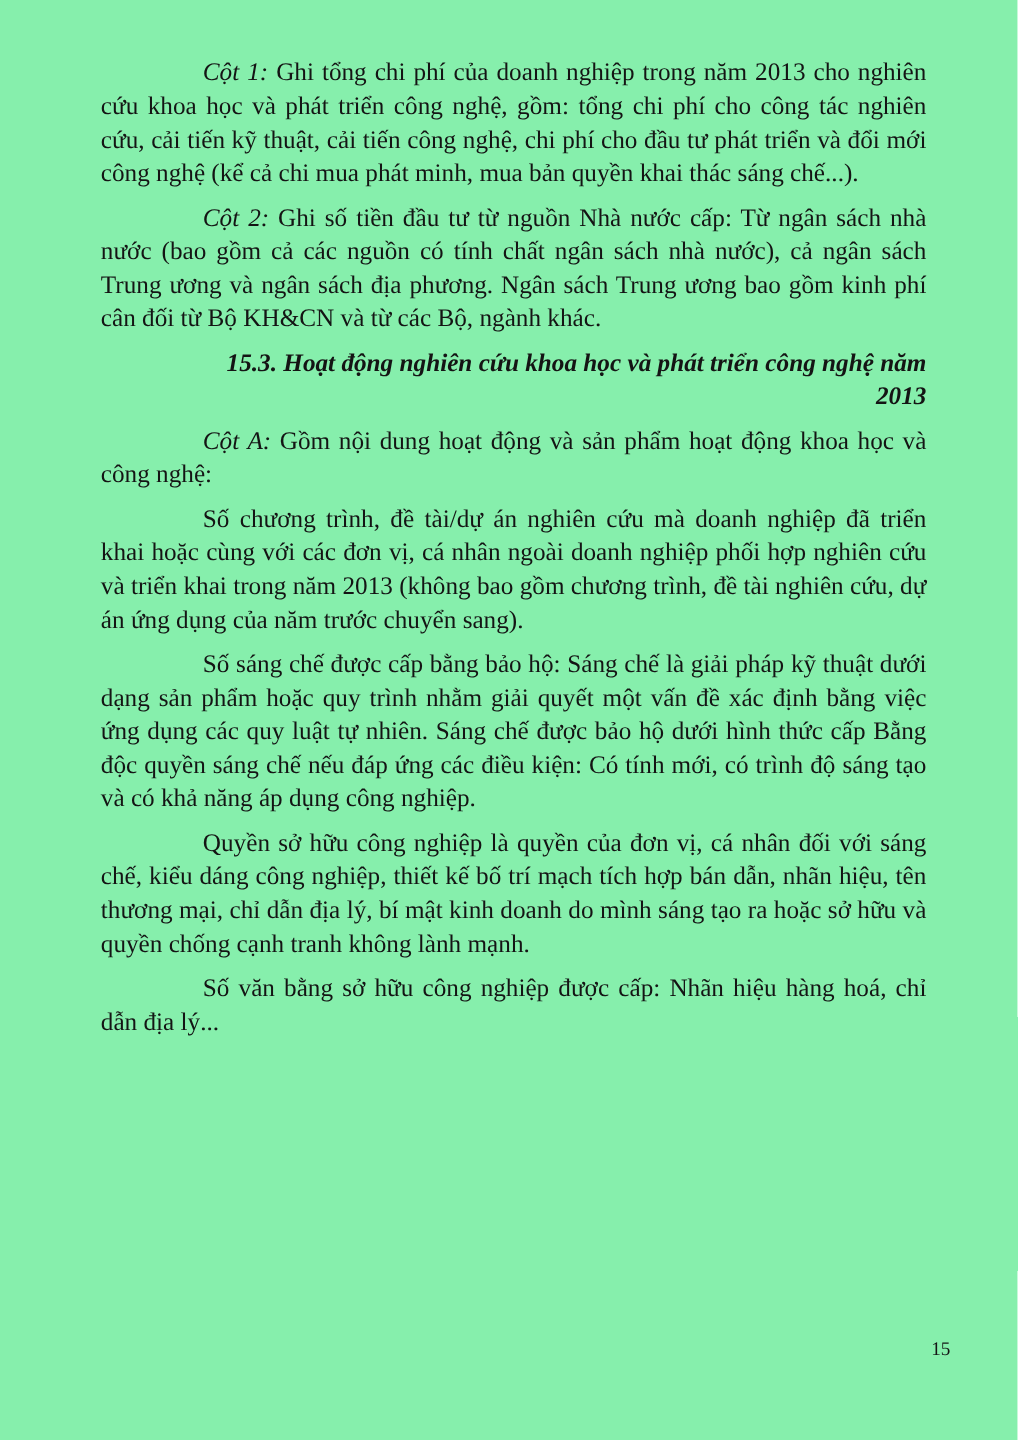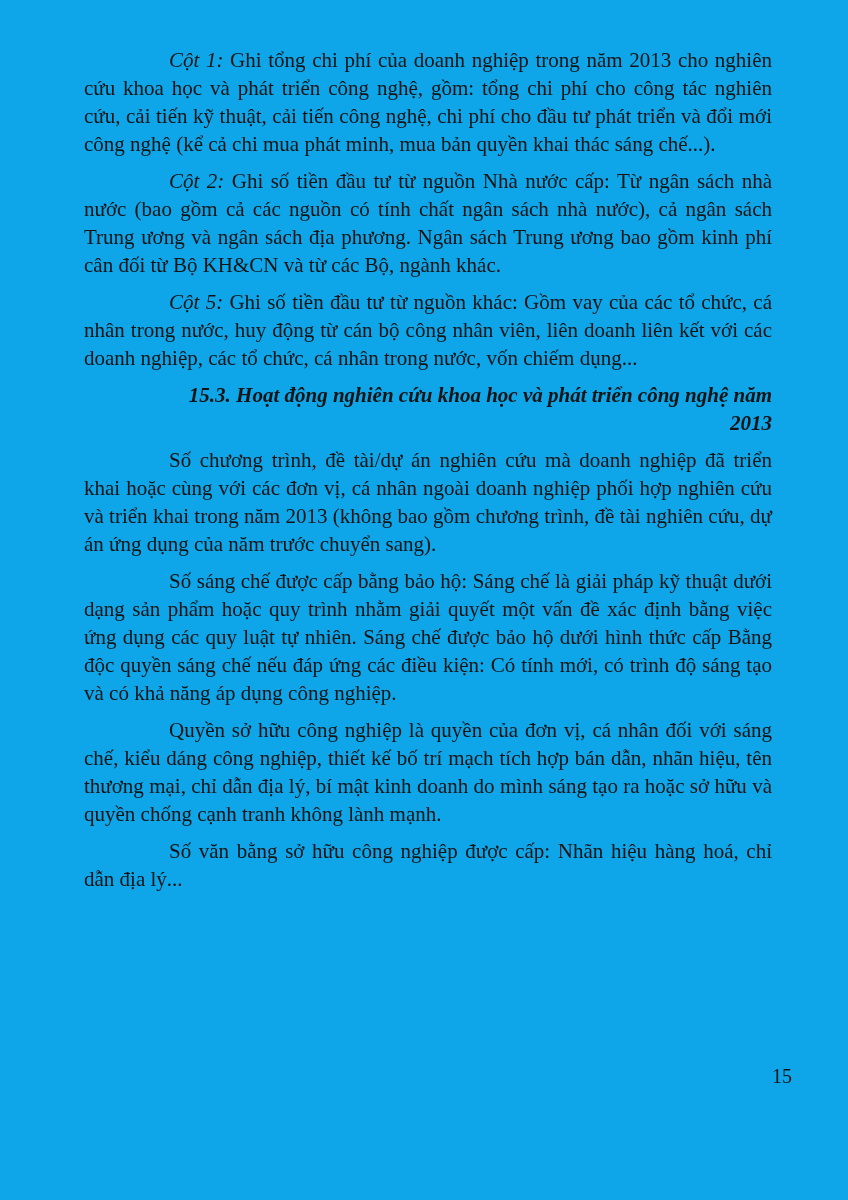--- a/index.html
+++ b/index.html
@@ -1,20 +1,20 @@
 <!DOCTYPE html>
 <html><head>
 <meta charset="utf-8">
 <style>
   html, body { margin: 0; padding: 0; background: #ffffff; }
   .page {
     position: relative;
     width: 848px;
     height: 1200px;
-    background: #0ea5e9;
+    background: #86efac;
     font-family: "Liberation Serif", "DejaVu Serif", serif;
     color: #141414;
     overflow: hidden;
   }
   .content {
     position: absolute;
     left: 84px;
     top: 46px;
     width: 688px;
   }
@@ -27,42 +27,42 @@
   }
   .heading {
     font-weight: bold;
     font-style: italic;
     text-align: right;
   }
   .lead { font-style: italic; }
   .page-number {
     position: absolute;
     right: 56px;
-    top: 1064px;
-    font-size: 20px;
+    top: 1113px;
+    font-size: 16px;
     line-height: 24px;
     color: #141414;
   }
 </style>
 </head>
 <body>
 
 <div class="page">
   <div class="content">
 
     <p class="para"><span class="lead">Cột 1:</span><span> Ghi tổng chi phí của doanh nghiệp trong năm 2013 cho nghiên cứu khoa học và phát triển công nghệ, gồm: tổng chi phí cho công tác nghiên cứu, cải tiến kỹ thuật, cải tiến công nghệ, chi phí cho đầu tư phát triển và đổi mới công nghệ (kể cả chi mua phát minh, mua bản quyền khai thác sáng chế...).</span></p>
 
     <p class="para"><span class="lead">Cột 2:</span><span> Ghi số tiền đầu tư từ nguồn Nhà nước cấp: Từ ngân sách nhà nước (bao gồm cả các nguồn có tính chất ngân sách nhà nước), cả ngân sách Trung ương và ngân sách địa phương. Ngân sách Trung ương bao gồm kinh phí cân đối từ Bộ KH&amp;CN và từ các Bộ, ngành khác.</span></p>
 
 
 
-    <p class="para"><span class="lead">Cột 5:</span><span> Ghi số tiền đầu tư từ nguồn khác: Gồm vay của các tổ chức, cá nhân trong nước, huy động từ cán bộ công nhân viên, liên doanh liên kết với các doanh nghiệp, các tổ chức, cá nhân trong nước, vốn chiếm dụng...</span></p>
 
     <p class="para heading"><span>15.3. Hoạt động nghiên cứu khoa học và phát triển công nghệ năm 2013</span></p>
 
+    <p class="para"><span class="lead">Cột A:</span><span> Gồm nội dung hoạt động và sản phẩm hoạt động khoa học và công nghệ:</span></p>
 
     <p class="para"><span>Số chương trình, đề tài/dự án nghiên cứu mà doanh nghiệp đã triển khai hoặc cùng với các đơn vị, cá nhân ngoài doanh nghiệp phối hợp nghiên cứu và triển khai trong năm 2013 (không bao gồm chương trình, đề tài nghiên cứu, dự án ứng dụng của năm trước chuyển sang).</span></p>
 
     <p class="para"><span>Số sáng chế được cấp bằng bảo hộ: Sáng chế là giải pháp kỹ thuật dưới dạng sản phẩm hoặc quy trình nhằm giải quyết một vấn đề xác định bằng việc ứng dụng các quy luật tự nhiên. Sáng chế được bảo hộ dưới hình thức cấp Bằng độc quyền sáng chế nếu đáp ứng các điều kiện: Có tính mới, có trình độ sáng tạo và có khả năng áp dụng công nghiệp.</span></p>
 
     <p class="para"><span>Quyền sở hữu công nghiệp là quyền của đơn vị, cá nhân đối với sáng chế, kiểu dáng công nghiệp, thiết kế bố trí mạch tích hợp bán dẫn, nhãn hiệu, tên thương mại, chỉ dẫn địa lý, bí mật kinh doanh do mình sáng tạo ra hoặc sở hữu và quyền chống cạnh tranh không lành mạnh.</span></p>
 
     <p class="para"><span>Số văn bằng sở hữu công nghiệp được cấp: Nhãn hiệu hàng hoá, chỉ dẫn địa lý...</span></p>
 
   </div>

